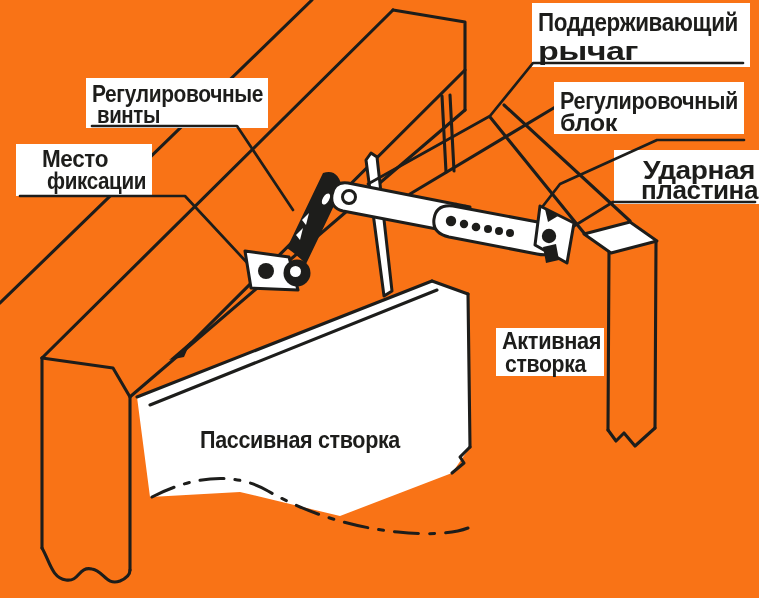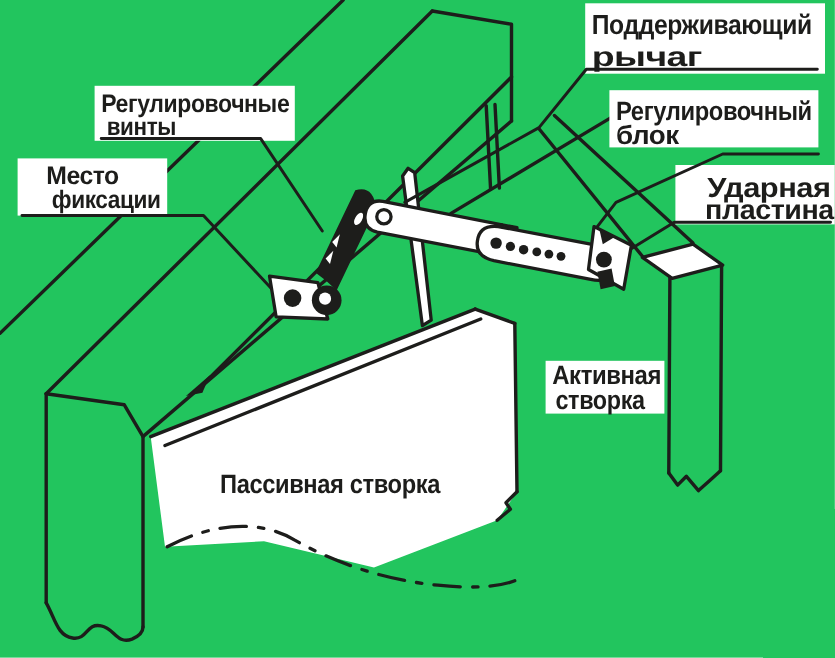--- a/index.html
+++ b/index.html
@@ -1,16 +1,16 @@
 <!DOCTYPE html>
 <html><head>
 <meta charset="utf-8">
 <style>
   html,body{margin:0;padding:0;background:#ffffff;}
-  #stage{position:relative;width:759px;height:598px;background:#22c55e;overflow:hidden;}
+  #stage{position:relative;width:759px;height:598px;background:#f97316;overflow:hidden;}
   svg{display:block;}
   text{font-family:"Liberation Sans",sans-serif;font-weight:bold;fill:#1d1d1b;letter-spacing:-0.4px;}
   .ln{stroke:#1d1d1b;stroke-width:3.1;fill:none;stroke-linecap:round;stroke-linejoin:round;}
   .ln-thin{stroke:#1d1d1b;stroke-width:2.7;fill:none;stroke-linecap:round;stroke-linejoin:round;}
   .wfill{fill:#ffffff;stroke:#1d1d1b;stroke-width:3;stroke-linejoin:round;}
   .bfill{fill:#1d1d1b;stroke:none;}
   .mask{fill:#ffffff;stroke:none;}
   .dash{stroke:#1d1d1b;stroke-width:3;fill:none;stroke-linecap:round;stroke-dasharray:24 11 5 11;}
 </style>
 </head>

